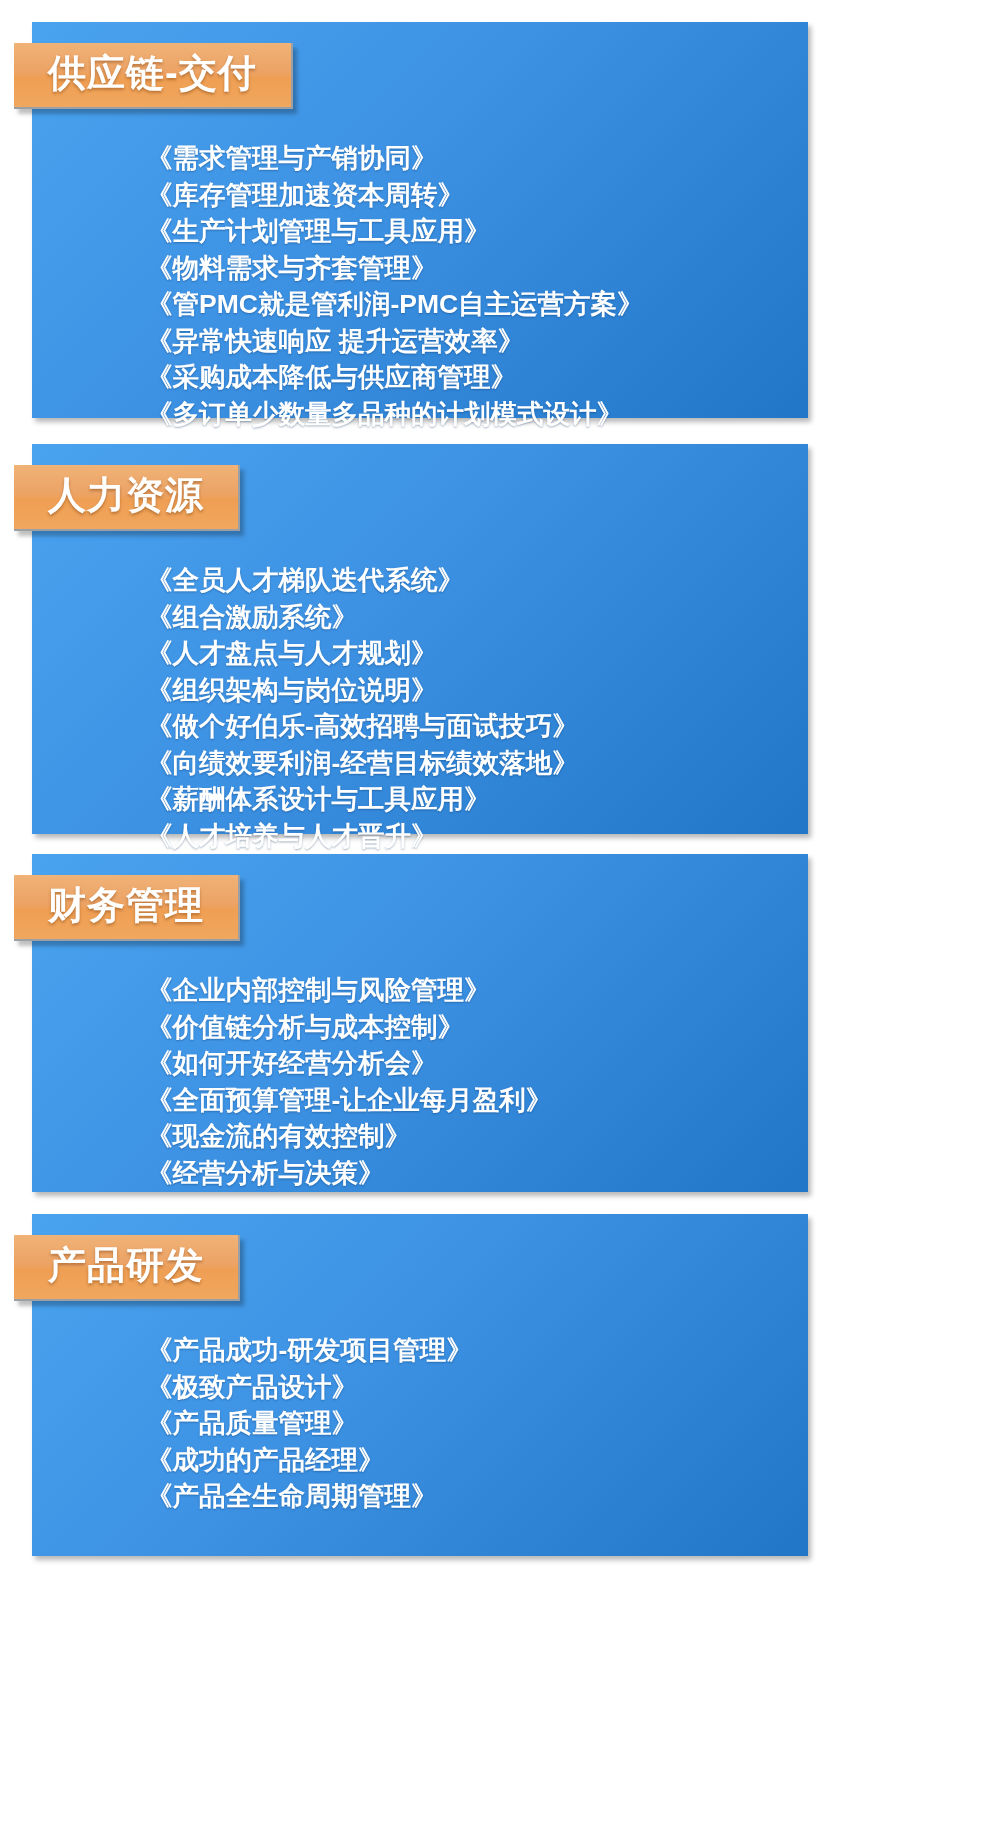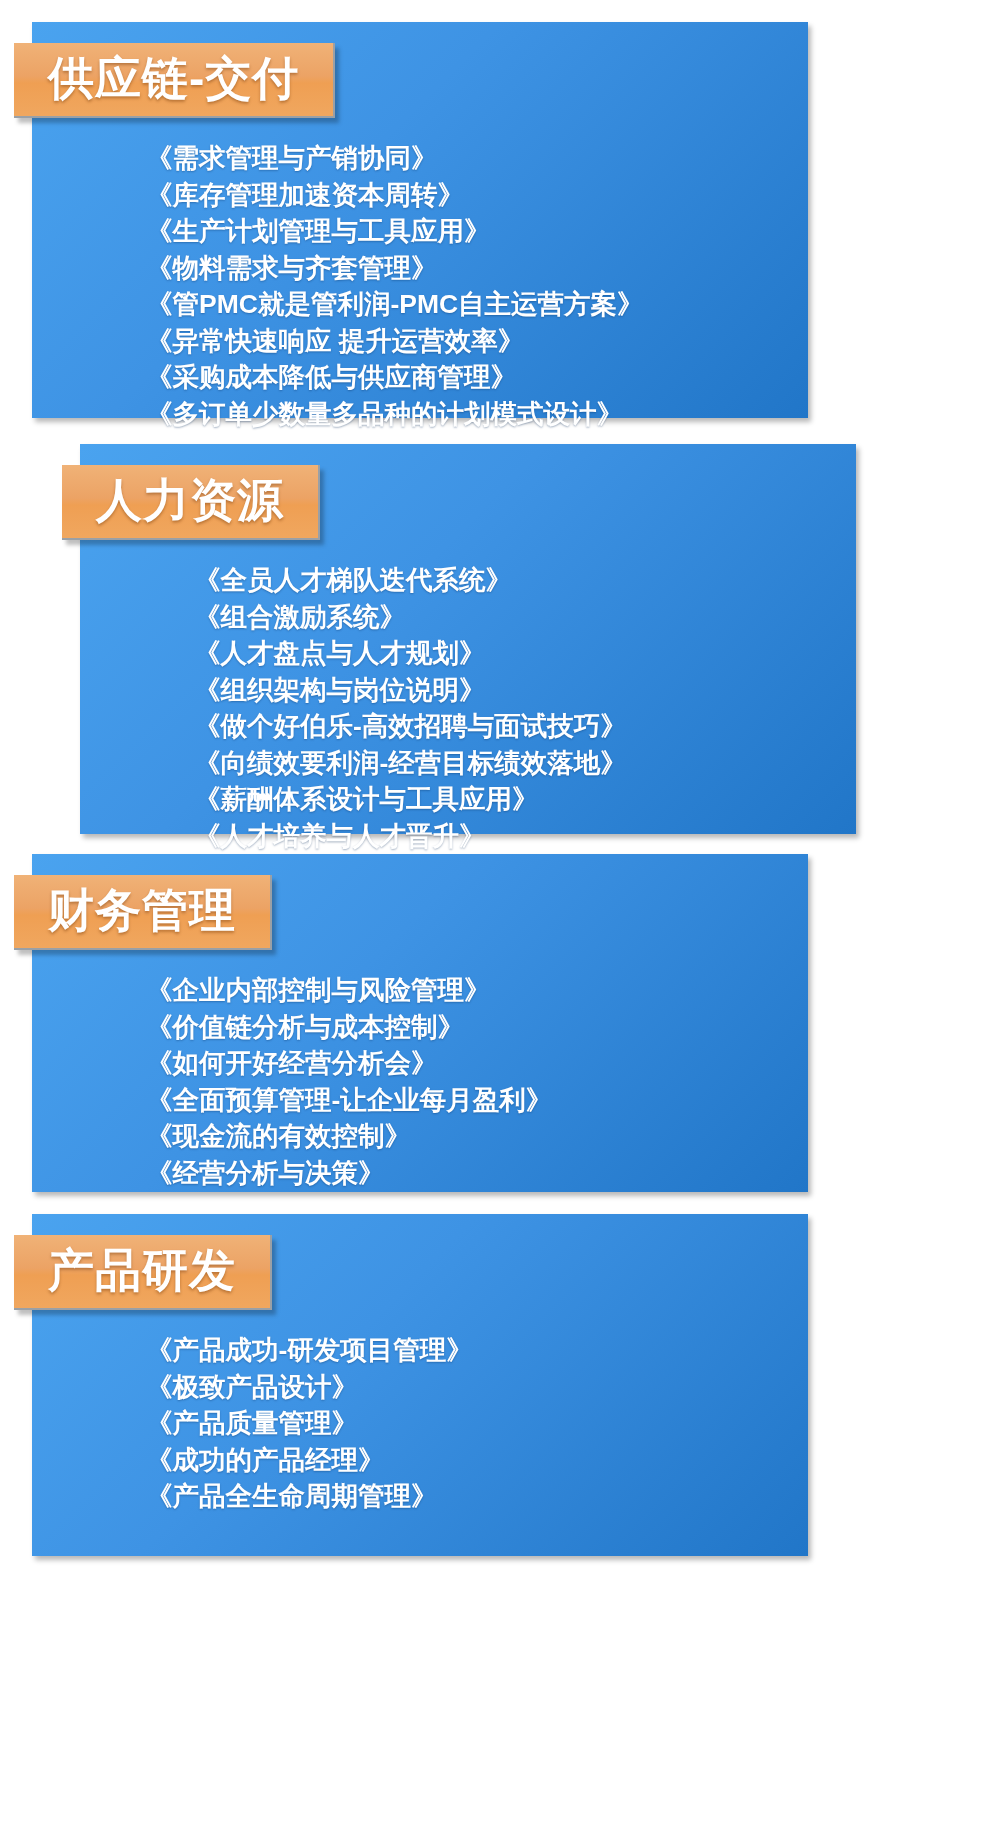--- a/index.html
+++ b/index.html
@@ -49,21 +49,21 @@
     display: inline-block;
     padding: 9px 34px 11px 34px;
     background: linear-gradient(180deg, #f0b277 0%, #eca365 45%, #ef9f53 55%, #f0a75f 100%);
     border-right: 2px solid #9aa0a6;
     border-bottom: 2px solid #9aa0a6;
     box-shadow: 4px 5px 4px rgba(0,0,0,0.25);
     box-sizing: border-box;
   }
   .tab-label {
     display: block;
-    font-size: 46px;
+    font-size: 38px;
     font-weight: bold;
     color: #ffffff;
     letter-spacing: 1px;
     line-height: 1.15;
     text-shadow: 0 2px 3px rgba(120,60,10,0.45);
     white-space: nowrap;
   }
 
   .items {
     padding: 118px 20px 26px 114px;
@@ -75,21 +75,21 @@
     line-height: 1.38;
     white-space: nowrap;
     text-shadow: 0 1px 2px rgba(0,40,90,0.35);
   }
 
   
   #sec-0 .panel { height: 396px; }
   #sec-0 { position: absolute; top: 22px; left: 0; width: 1000px; }
 
   #sec-1 .panel { height: 390px; }
-  #sec-1 { position: absolute; top: 444px; left: 0; width: 792px; margin-left: 48px; }
+  #sec-1 { position: absolute; top: 444px; left: 0; width: 792px; }
 
   #sec-2 .panel { height: 338px; }
   #sec-2 { position: absolute; top: 854px; left: 0; width: 1000px; border-radius: 30px; }
 
   #sec-3 .panel { height: 342px; }
   #sec-3 { position: absolute; top: 1214px; left: 0; width: 1000px; }
 </style>
 </head>
 <body>
 

